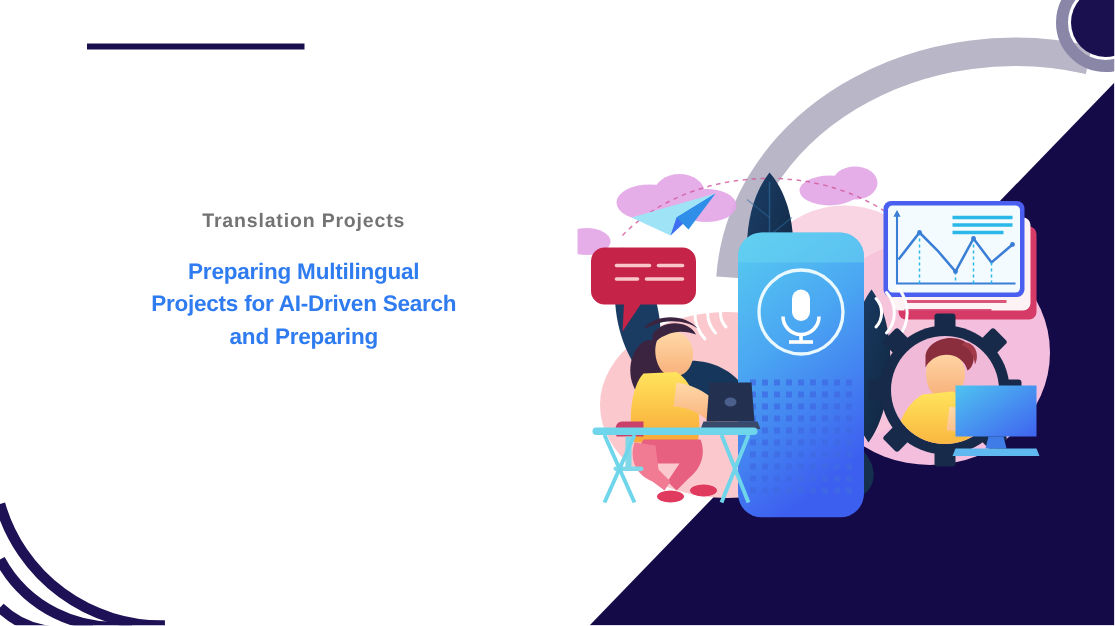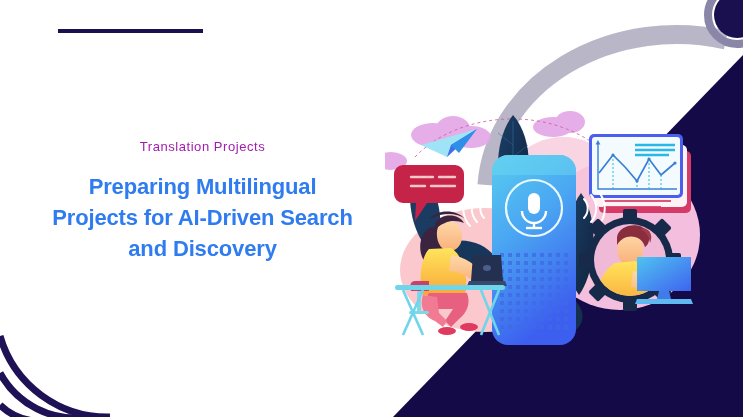--- a/index.html
+++ b/index.html
@@ -32,25 +32,25 @@
   #corner-circle{left:0;top:0;width:743px;height:417px;}
 
   
   #corner-arcs{left:0;top:0;width:743px;height:417px;}
 
   
   #text-block{
     position:absolute;left:30px;top:140px;width:345px;text-align:center;
   }
   #eyebrow{
-    font-size:13px;font-weight:normal;color:#a21caf;letter-spacing:.55px;
+    font-size:13px;font-weight:bold;color:#737373;letter-spacing:.55px;
     margin:0 0 18px 0;line-height:1;
   }
   #headline{
-    font-size:22px;font-weight:bold;color:#2f7bf0;line-height:1.42;
+    font-size:15px;font-weight:bold;color:#2f7bf0;line-height:1.42;
     margin:0;letter-spacing:-.15px;
   }
 
   
   #illustration{
     position:absolute;left:385px;top:95px;width:320px;height:250px;
   }
   #illustration svg{display:block;width:100%;height:100%;}
 </style>
 </head>
@@ -76,21 +76,21 @@
       <path d="M 0,405 A 58 58 0 0 0 62,417"></path>
       <path d="M 0,373 A 86 86 0 0 0 88,417"></path>
       <path d="M 0,336 A 112 112 0 0 0 110,417"></path>
     </g>
   </svg>
 
   <div class="deco" id="top-rule"></div>
 
   <div id="text-block">
     <div id="eyebrow">Translation Projects</div>
-    <h1 id="headline"><span>Preparing Multilingual</span><br><span>Projects for AI-Driven Search</span><br><span>and Discovery</span></h1>
+    <h1 id="headline"><span>Preparing Multilingual</span><br><span>Projects for AI-Driven Search</span><br><span>and Preparing</span></h1>
   </div>
 
   <div id="illustration">
     <svg viewBox="0 0 320 250" xmlns="http://www.w3.org/2000/svg">
       <defs>
         <linearGradient id="gDev" x1="0" y1="0" x2="0.35" y2="1">
           <stop offset="0%" stop-color="#58cdf0"></stop>
           <stop offset="45%" stop-color="#4aa6f2"></stop>
           <stop offset="100%" stop-color="#3d5ff0"></stop>
         </linearGradient>

